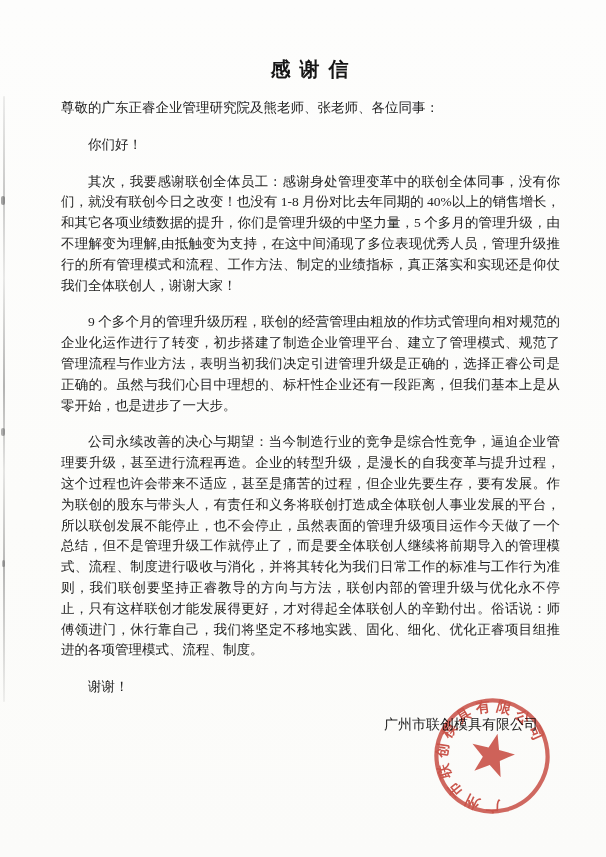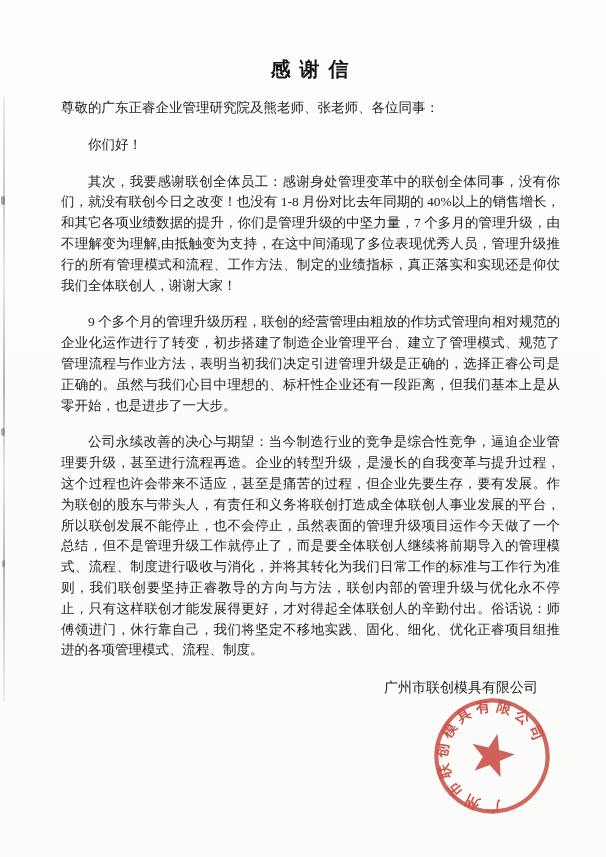--- a/index.html
+++ b/index.html
@@ -83,24 +83,25 @@
   <div class="scan-edge"></div>
   <div class="scan-speck-1"></div>
   <div class="scan-speck-2"></div>
   <div class="scan-speck-3"></div>
 
   <h1 class="letter-title">感  谢  信</h1>
 
   <p class="salutation">尊敬的广东正睿企业管理研究院及熊老师、张老师、各位同事：</p>
   <p class="indent">你们好！</p>
 
-  <p class="indent">其次，我要感谢联创全体员工：感谢身处管理变革中的联创全体同事，没有你们，就没有联创今日之改变！也没有 1-8 月份对比去年同期的 40%以上的销售增长，和其它各项业绩数据的提升，你们是管理升级的中坚力量，7 个多月的管理升级，由不理解变为理解,由抵触变为支持，在这中间涌现了多位表现优秀人员，管理升级推行的所有管理模式和流程、工作方法、制定的业绩指标，真正落实和实现还是仰仗我们全体联创人，谢谢大家！</p>
+  <p class="indent">其次，我要感谢联创全体员工：感谢身处管理变革中的联创全体同事，没有你们，就没有联创今日之改变！也没有 1-8 月份对比去年同期的 40%以上的销售增长，和其它各项业绩数据的提升，你们是管理升级的中坚力量，5 个多月的管理升级，由不理解变为理解,由抵触变为支持，在这中间涌现了多位表现优秀人员，管理升级推行的所有管理模式和流程、工作方法、制定的业绩指标，真正落实和实现还是仰仗我们全体联创人，谢谢大家！</p>
   <p class="indent">9 个多个月的管理升级历程，联创的经营管理由粗放的作坊式管理向相对规范的企业化运作进行了转变，初步搭建了制造企业管理平台、建立了管理模式、规范了管理流程与作业方法，表明当初我们决定引进管理升级是正确的，选择正睿公司是正确的。虽然与我们心目中理想的、标杆性企业还有一段距离，但我们基本上是从零开始，也是进步了一大步。</p>
   <p class="indent">公司永续改善的决心与期望：当今制造行业的竞争是综合性竞争，逼迫企业管理要升级，甚至进行流程再造。企业的转型升级，是漫长的自我变革与提升过程，这个过程也许会带来不适应，甚至是痛苦的过程，但企业先要生存，要有发展。作为联创的股东与带头人，有责任和义务将联创打造成全体联创人事业发展的平台，所以联创发展不能停止，也不会停止，虽然表面的管理升级项目运作今天做了一个总结，但不是管理升级工作就停止了，而是要全体联创人继续将前期导入的管理模式、流程、制度进行吸收与消化，并将其转化为我们日常工作的标准与工作行为准则，我们联创要坚持正睿教导的方向与方法，联创内部的管理升级与优化永不停止，只有这样联创才能发展得更好，才对得起全体联创人的辛勤付出。俗话说：师傅领进门，休行靠自己，我们将坚定不移地实践、固化、细化、优化正睿项目组推进的各项管理模式、流程、制度。</p>
 
+  <p class="indent">谢谢！</p>
 
   <div class="sig-block">
     <div class="sig-inner">
       <div class="sig-company">广州市联创模具有限公司</div>
       
     </div>
   </div>
 
   <div class="stamp">
     <svg viewBox="0 0 180 180" width="180" height="180" xmlns="http://www.w3.org/2000/svg">

